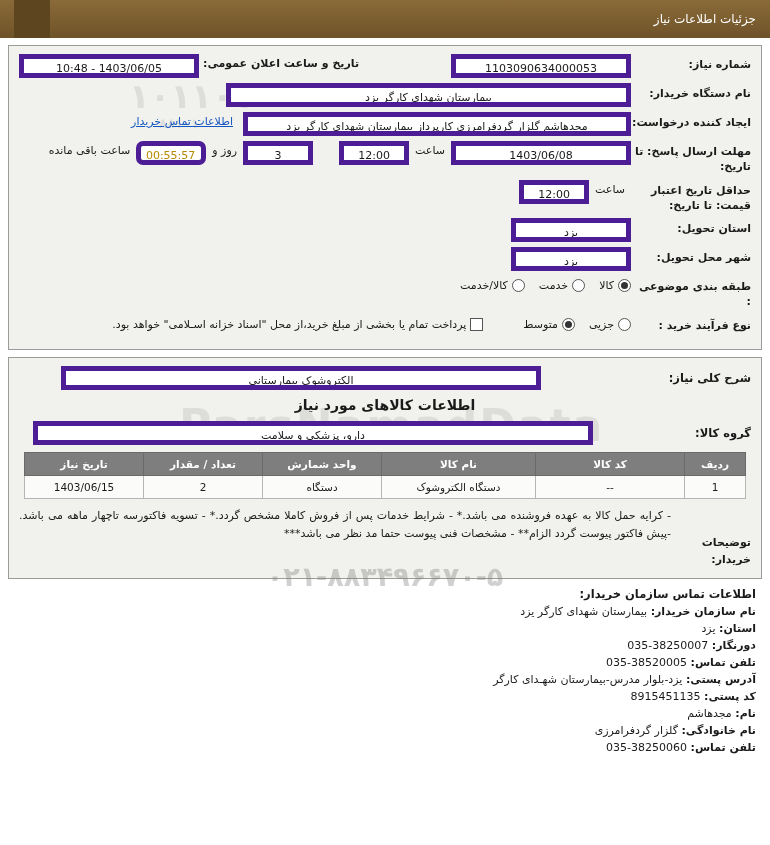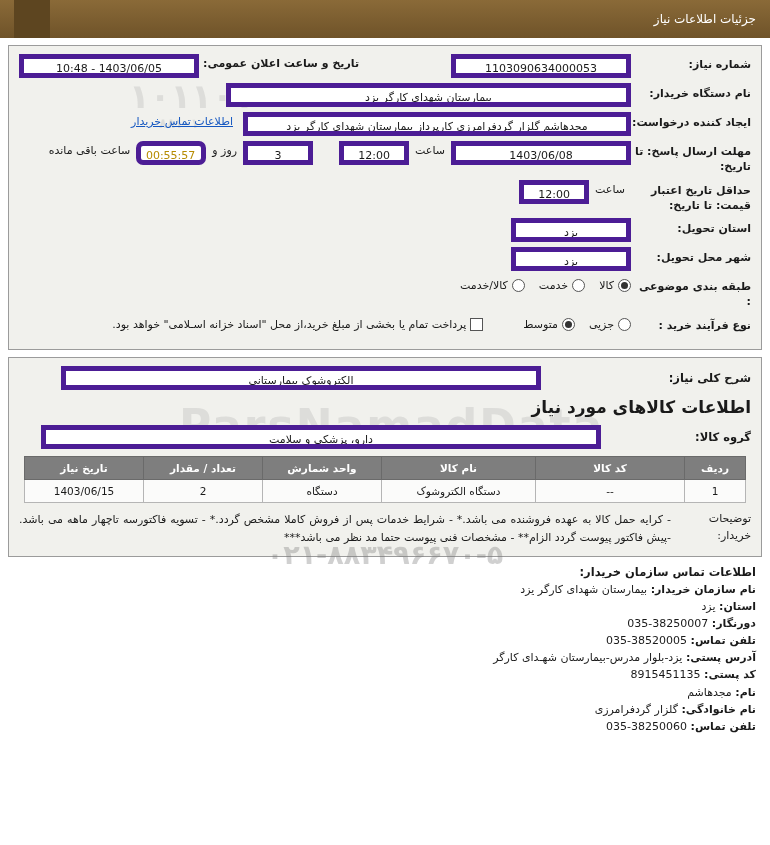--- a/index.html
+++ b/index.html
@@ -106,21 +106,21 @@
   }
   .chk{
     width:11px;height:11px;border:1px solid #555;background:#fff;display:inline-block;
   }
   .opt-txt{font-size:11px;}
 
   
   .sec-row{display:flex;align-items:center;margin-bottom:7px;}
   .sec-lbl{font-weight:bold;font-size:11.5px;white-space:nowrap;padding-left:8px;}
   .center-title{
-    font-weight:bold;font-size:17px;margin:2px 0 8px 0;
+    text-align:center;font-weight:bold;font-size:14px;margin:2px 0 8px 0;
   }
   .f-sharh{width:480px;}
   .f-group{width:560px;}
 
   
   table.items{
     border-collapse:collapse;width:722px;margin:0 auto;
     background:rgba(255,255,255,0.55);
   }
   table.items th{
@@ -128,21 +128,21 @@
     border:1px solid #6a6a6a;height:22px;padding:0 4px;
   }
   table.items td{
     border:1px solid #b5b5b5;font-size:10.5px;height:22px;text-align:center;
     padding:0 4px;background:rgba(255,255,255,0.35);
   }
 
   
   .notes{display:flex;margin-top:8px;align-items:flex-start;}
   .notes .nlbl{
-    width:74px;flex:0 0 74px;font-weight:normal;font-size:11px;text-align:right;line-height:1.5;
+    width:74px;flex:0 0 74px;font-weight:bold;font-size:11px;text-align:right;line-height:1.5;margin-top:28px;
   }
   .notes .ntxt{
     flex:1;font-size:11px;line-height:1.6;text-align:justify;padding-right:6px;
   }
 
   
   .contact{padding:8px 14px 4px 14px;position:relative;}
   .contact h4{margin:0 0 2px 0;font-size:11.5px;font-weight:bold;}
   .contact .line{font-size:11px;line-height:1.55;}
   .contact .line b{font-weight:bold;}
@@ -266,21 +266,21 @@
         <div class="sec-lbl">شرح کلی نیاز:</div>
         <div class="gap"></div>
         <div class="fld f-sharh" style="margin-left:42px;">الکتروشوک بیمارستانی</div>
       </div>
 
       <div class="center-title">اطلاعات کالاهای مورد نیاز</div>
 
       <div class="sec-row">
         <div class="sec-lbl">گروه کالا:</div>
         <div class="gap"></div>
-        <div class="fld f-group" style="margin-left:22px;">دارو، پزشکی و سلامت</div>
+        <div class="fld f-group" style="margin-left:14px;">دارو، پزشکی و سلامت</div>
       </div>
 
       <table class="items">
         <thead>
           <tr>
             <th style="width:52px">ردیف</th>
             <th style="width:140px">کد کالا</th>
             <th>نام کالا</th>
             <th style="width:110px">واحد شمارش</th>
             <th style="width:110px">تعداد / مقدار</th>

